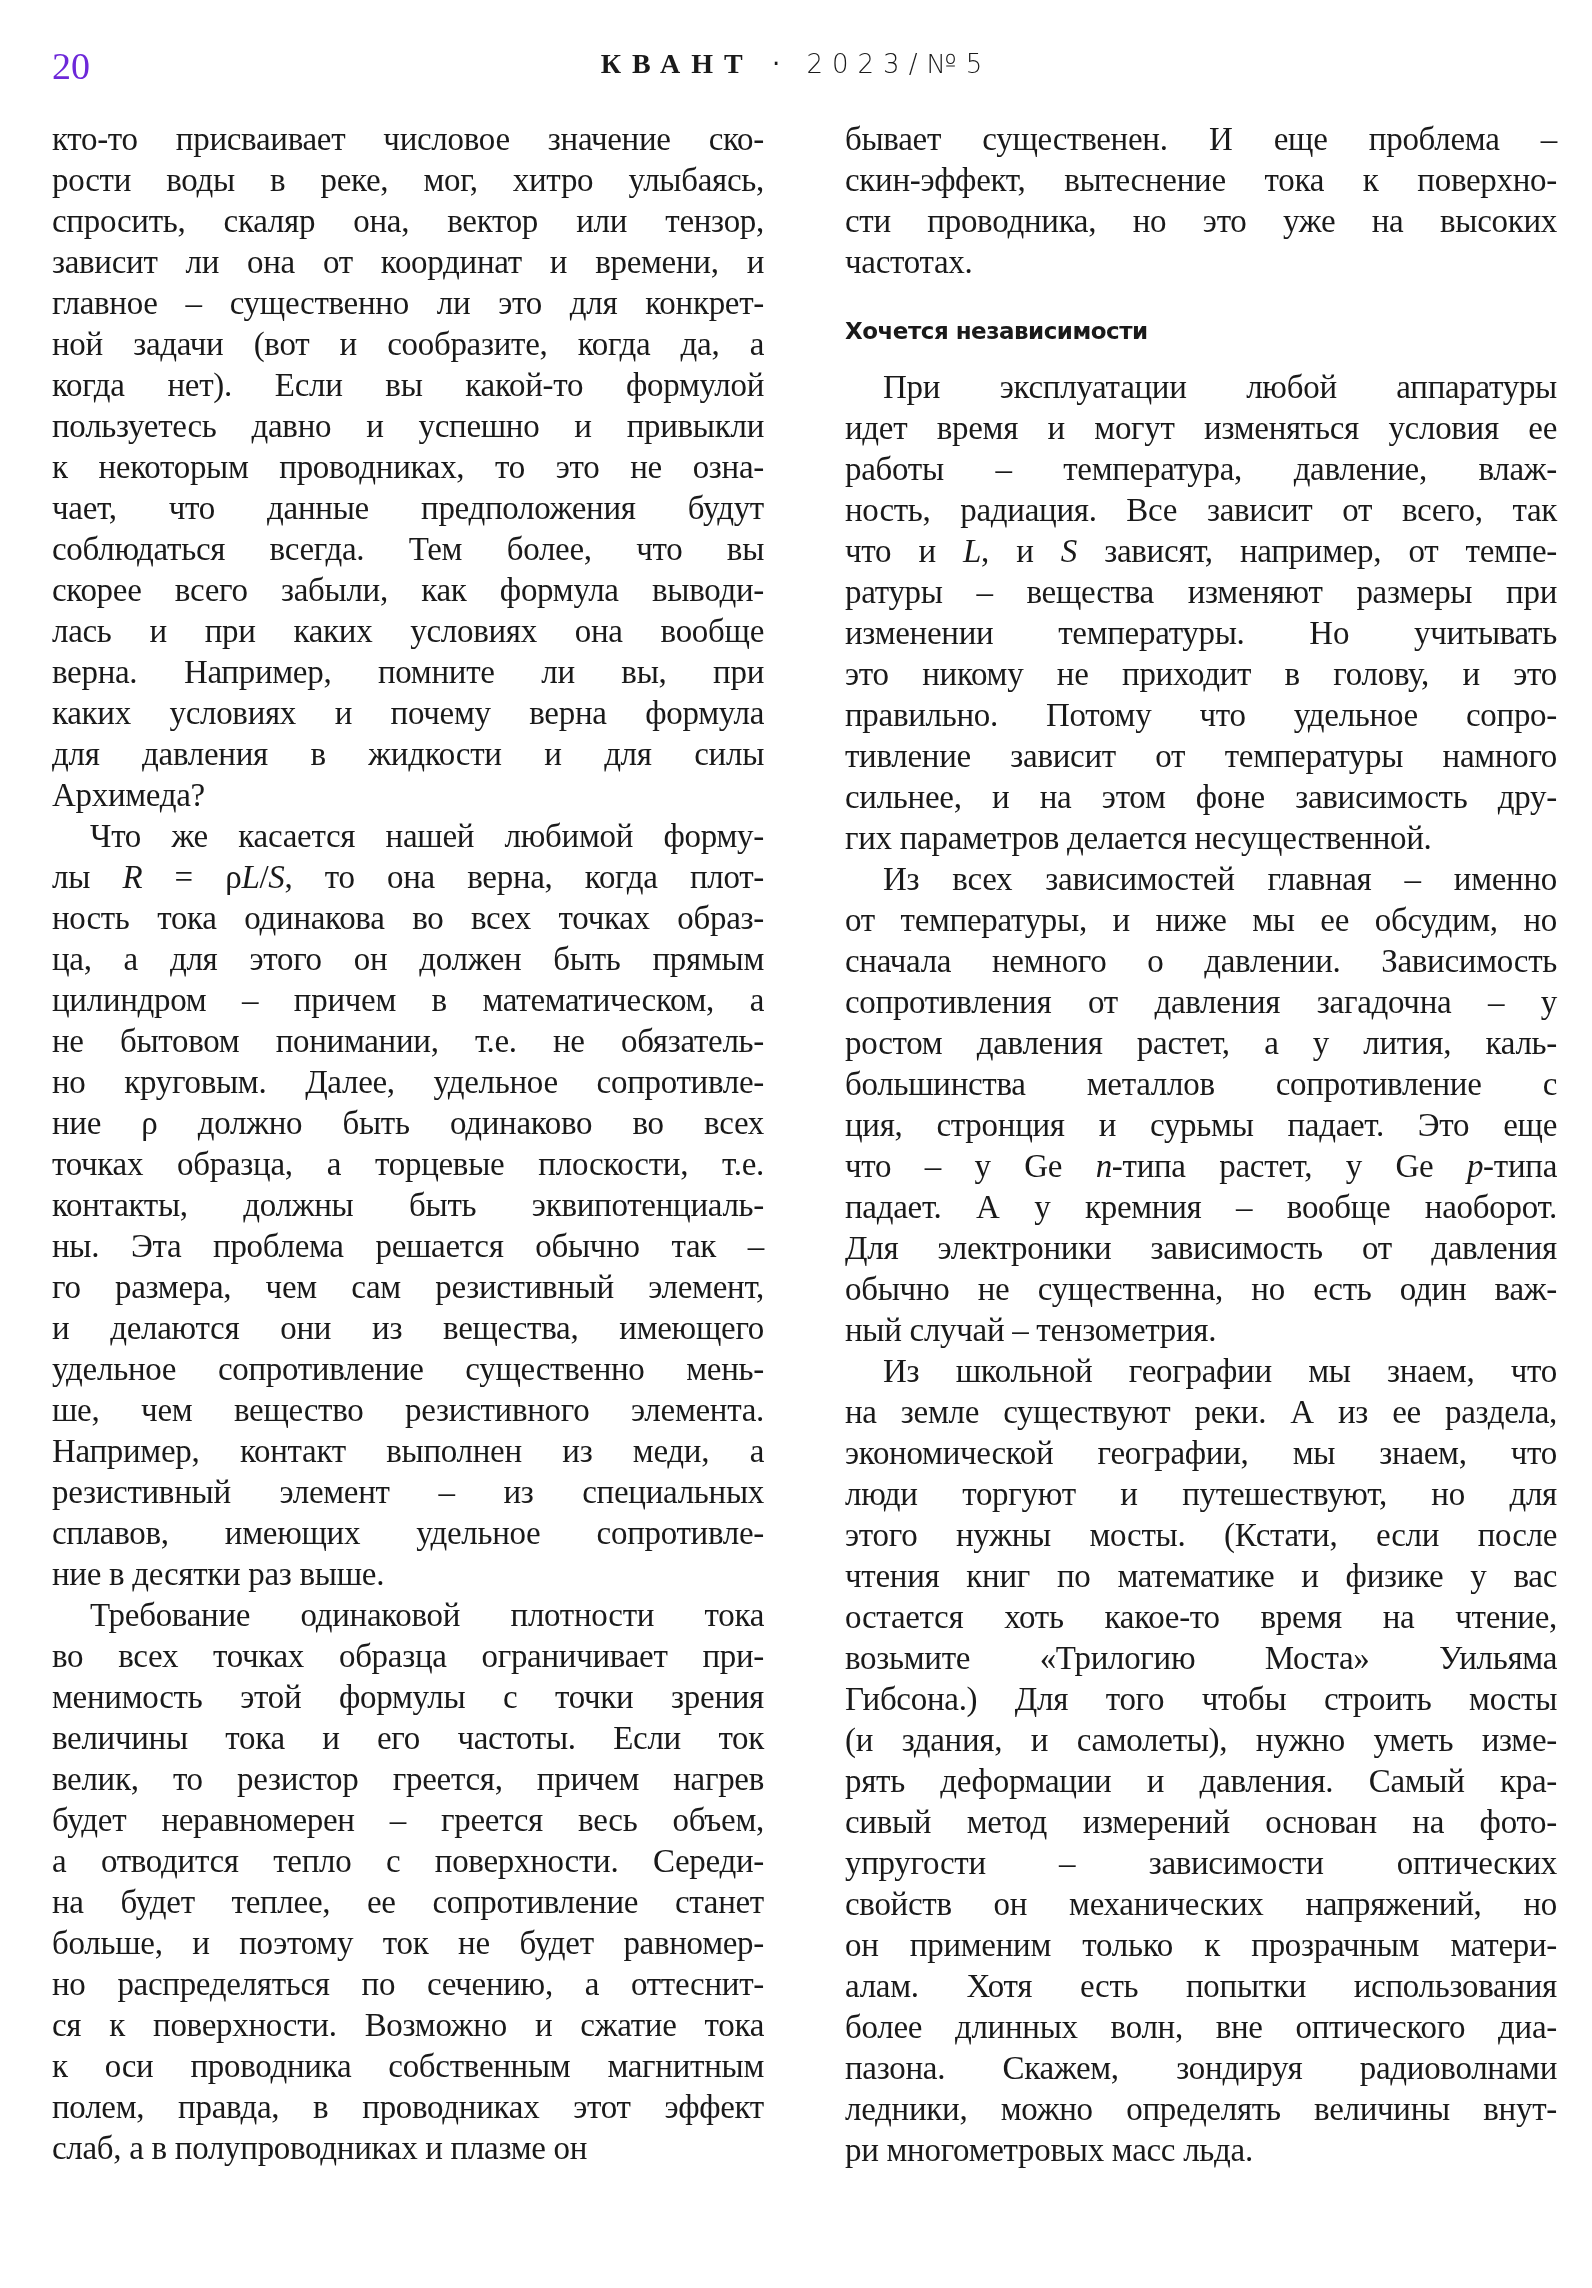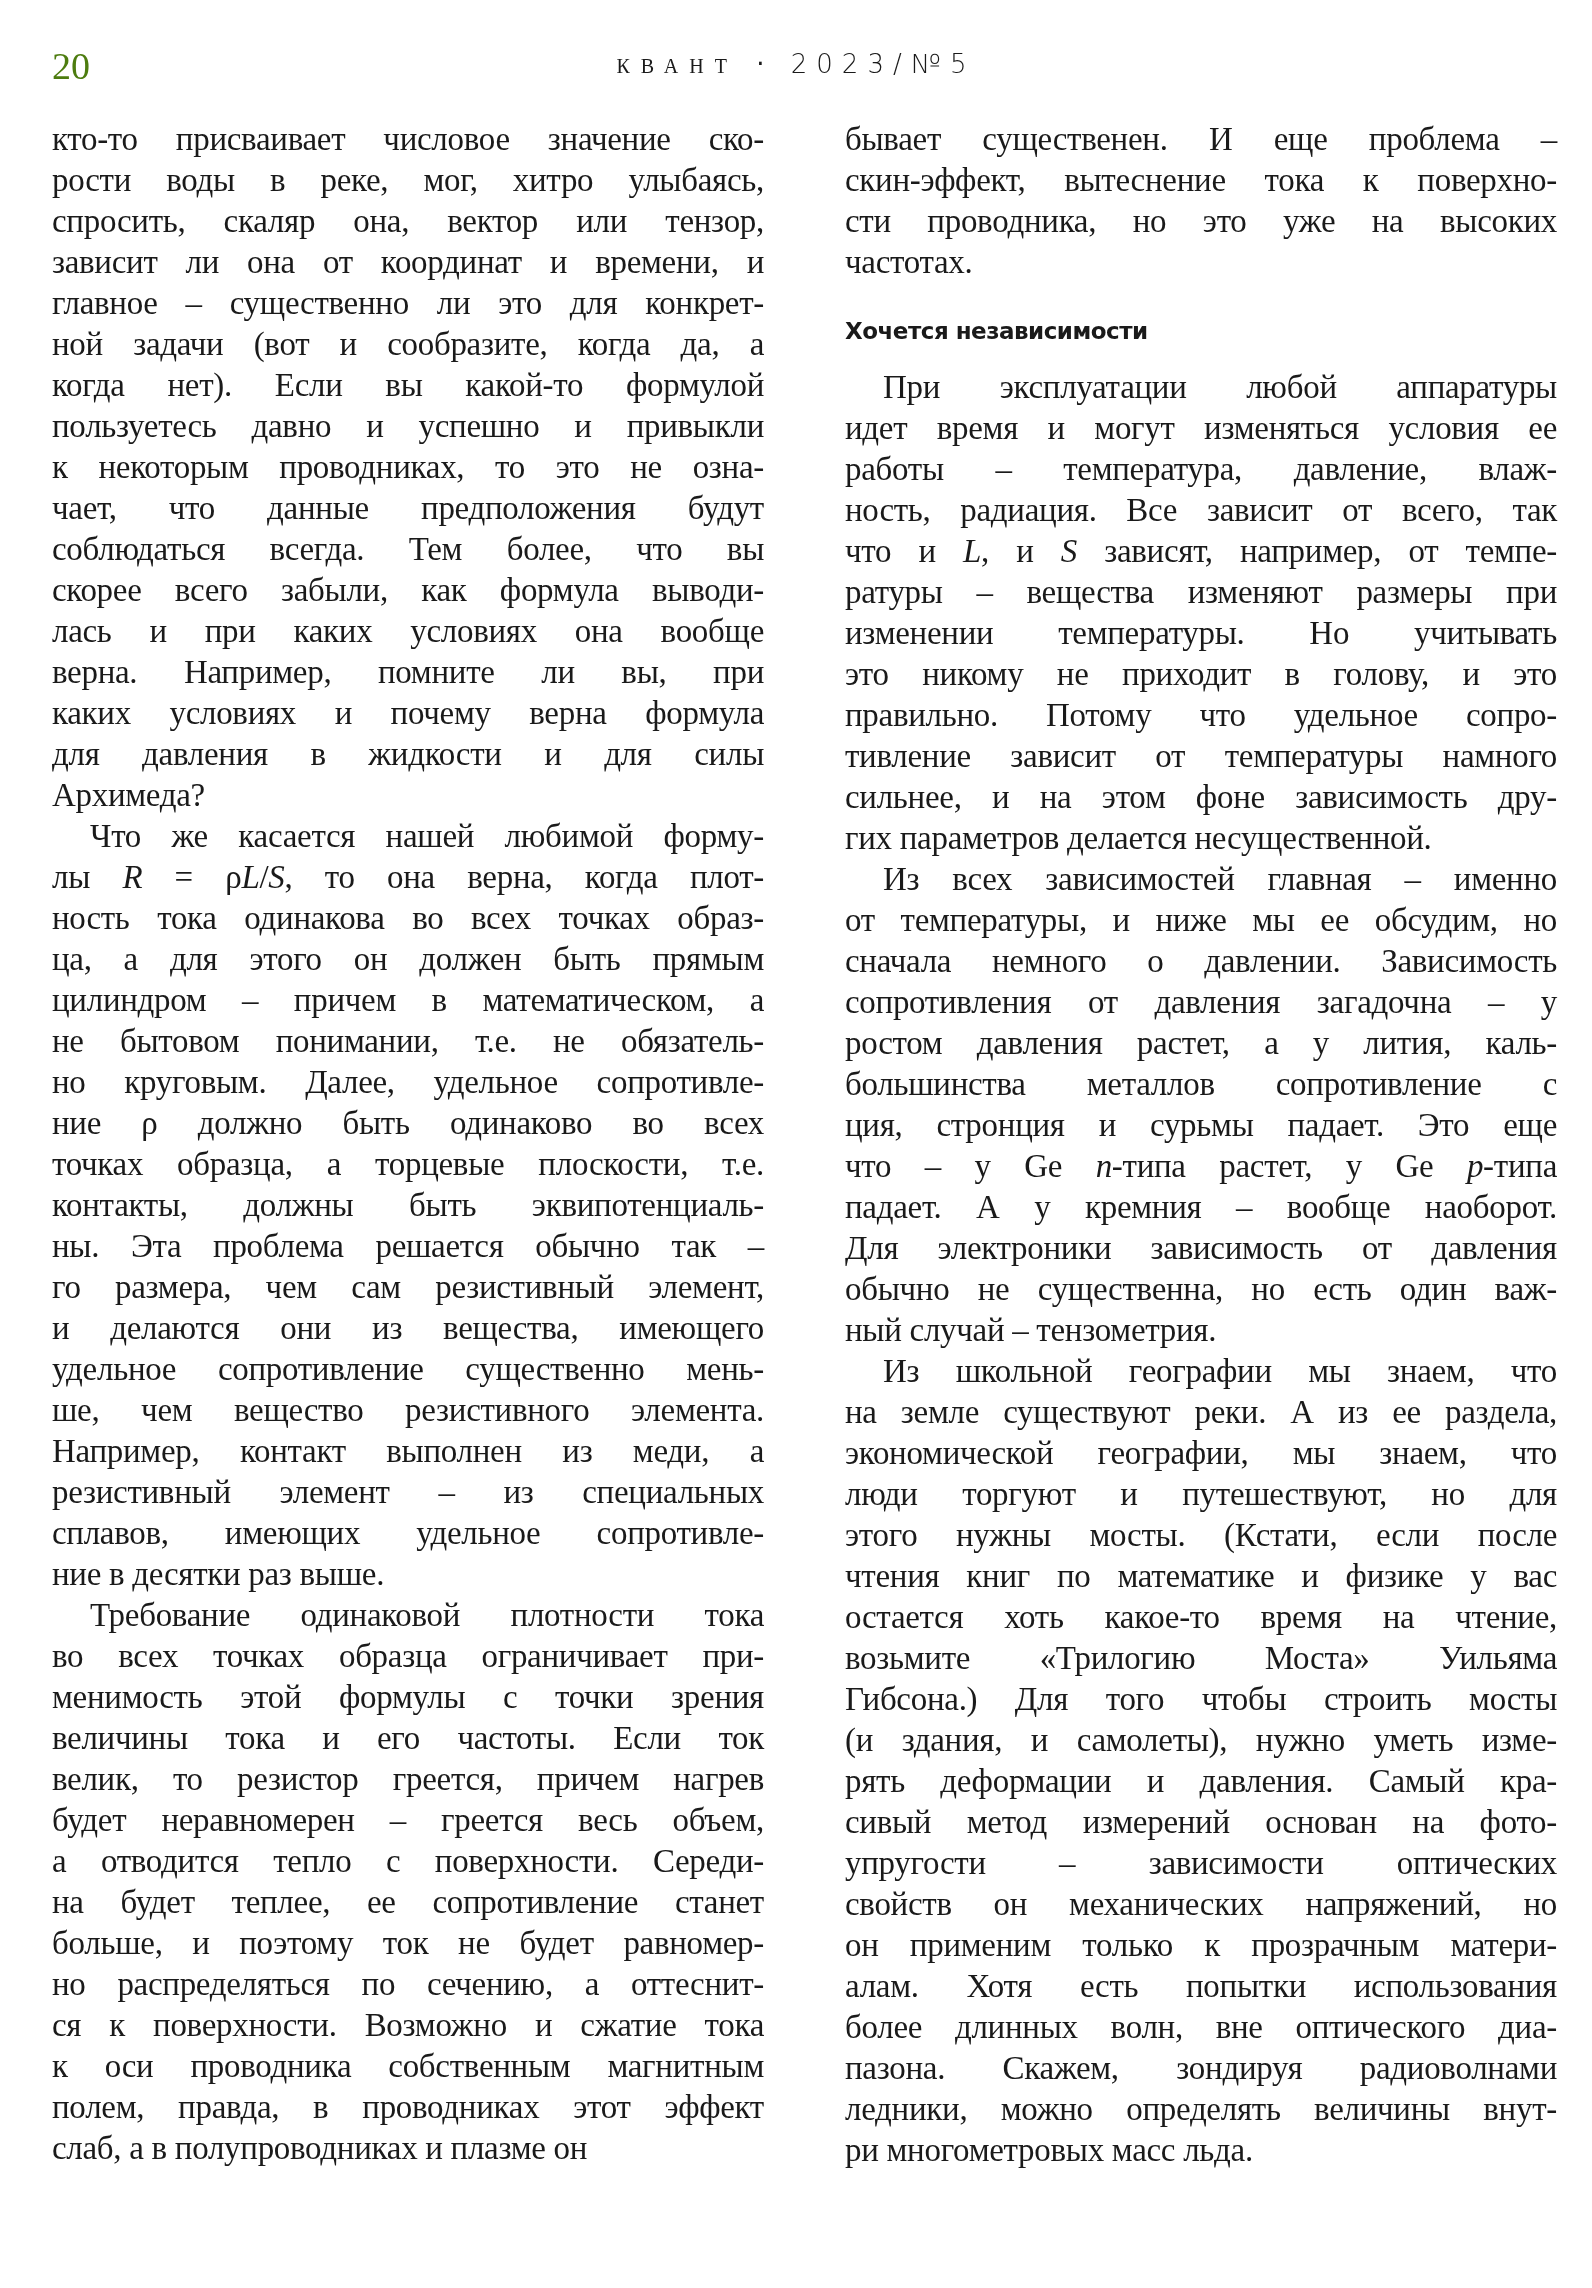--- a/index.html
+++ b/index.html
@@ -1,26 +1,26 @@
 <!DOCTYPE html>
 <html><head>
   <meta charset="utf-8">
   <style>
     html, body { margin: 0; padding: 0; background: #ffffff; }
     body { width: 1592px; height: 2289px; position: relative; overflow: hidden; color: #1a1a1a; }
     .page-number {
       position: absolute; left: 52px; top: 44px;
-      font-family: "Liberation Serif", serif; font-size: 38px; line-height: 44px; color: #4d7c0f;
+      font-family: "Liberation Serif", serif; font-size: 38px; line-height: 44px; color: #6d28d9;
     }
     .running-head {
       position: absolute; left: 0; width: 1592px; top: 48px; text-align: center;
       font-family: "DejaVu Sans", sans-serif; font-size: 26px; line-height: 32px; color: #1a1a1a;
     }
     .running-head .mag {
-      font-family: "Liberation Serif", serif; font-weight: normal; letter-spacing: 11px; font-size: 20px;
+      font-family: "Liberation Serif", serif; font-weight: bold; letter-spacing: 11px; font-size: 28px;
     }
     .running-head .dot { margin: 0 18px 0 10px; }
     .running-head .issue { letter-spacing: 9px; font-weight: 300; }
     .column {
       position: absolute; top: 119px; width: 712px;
       font-family: "Liberation Serif", serif; font-size: 33px; color: #1a1a1a;
     }
     .col-left { left: 52px; }
     .col-right { left: 845px; }
     .line {

